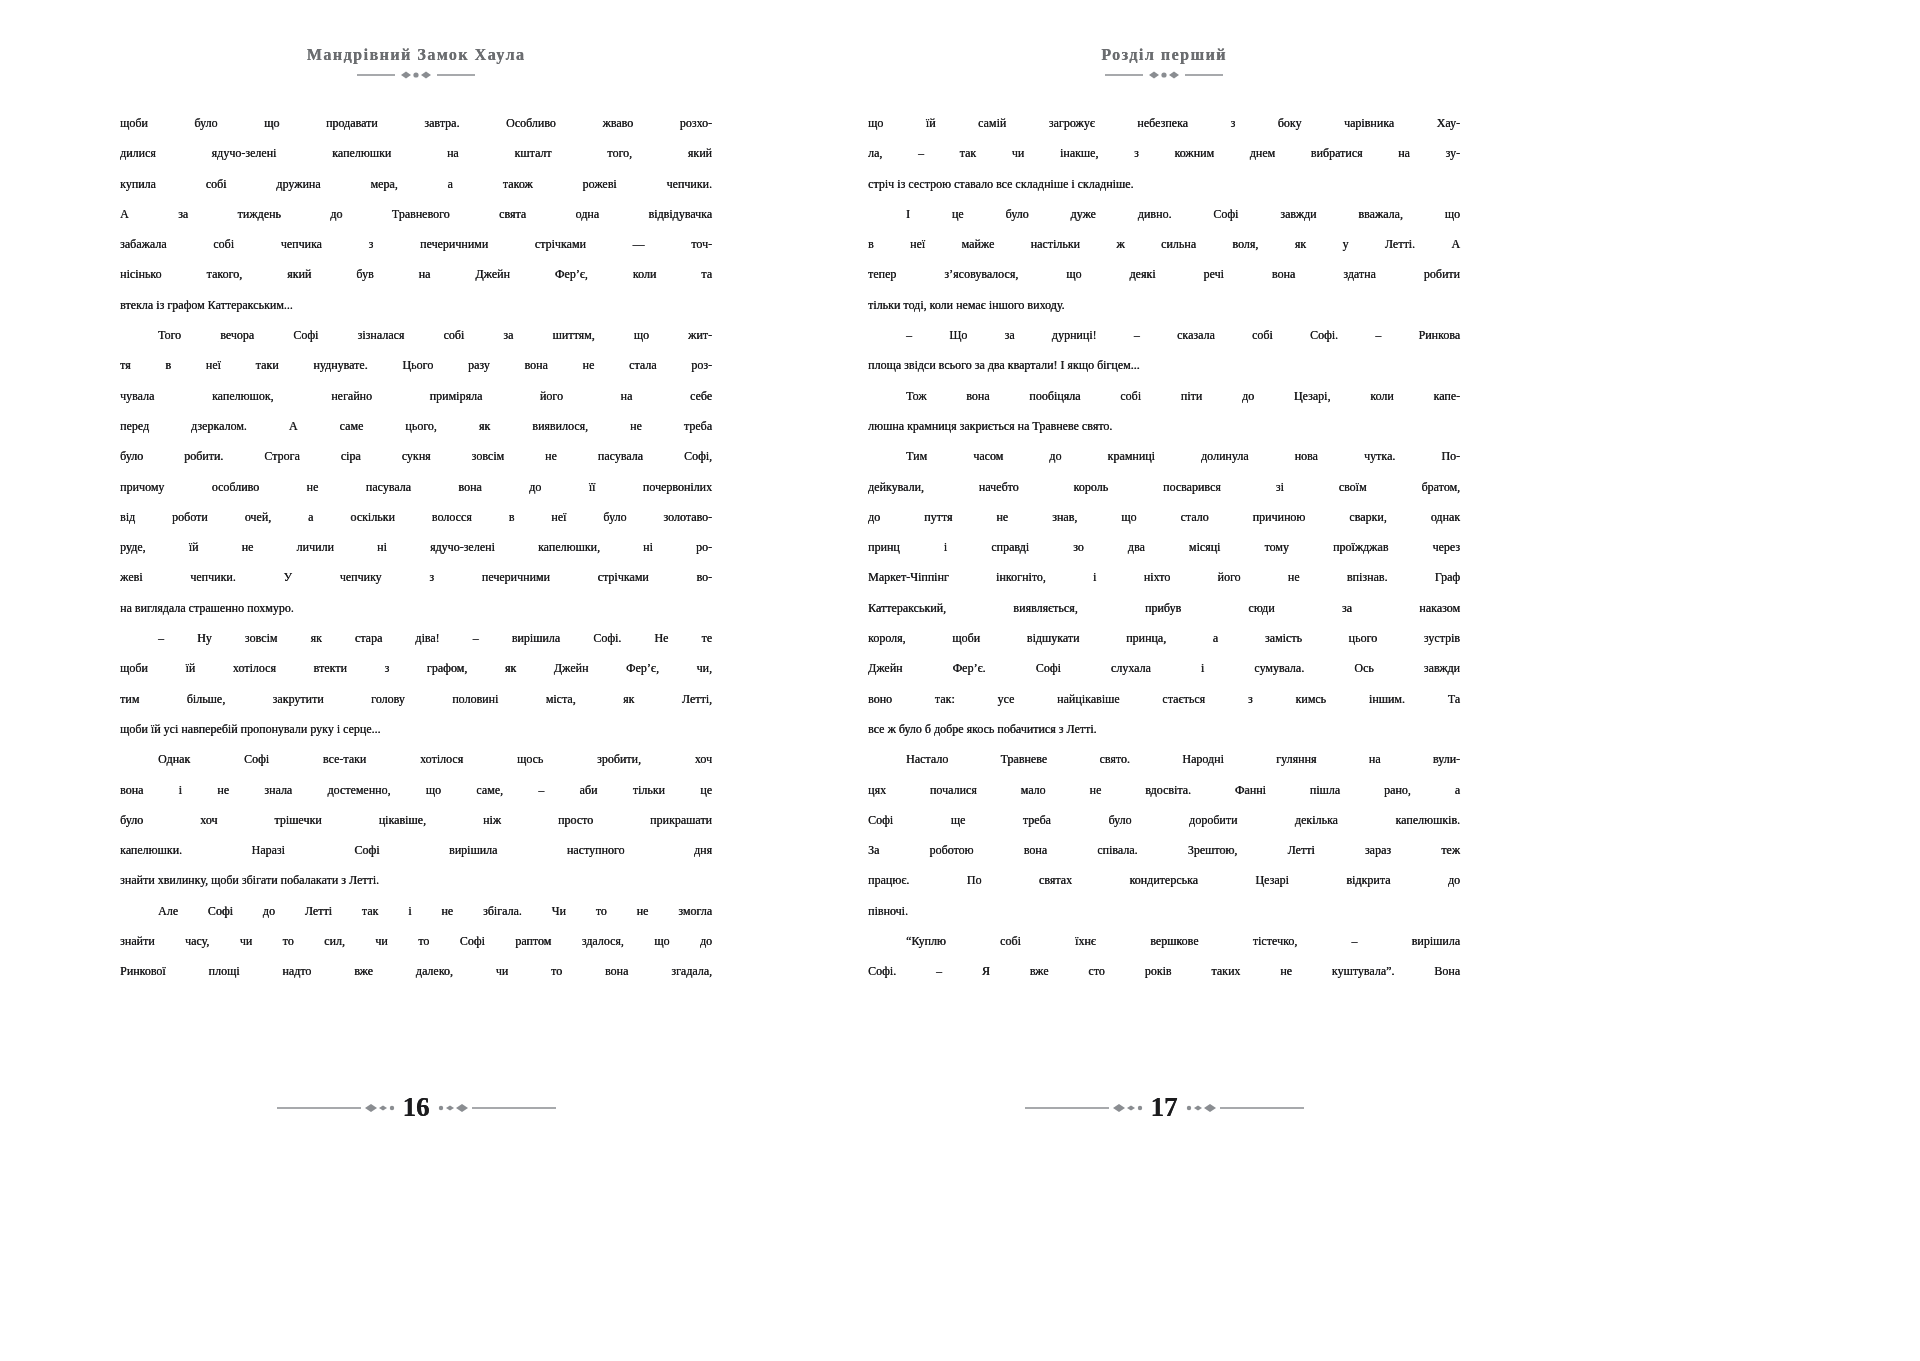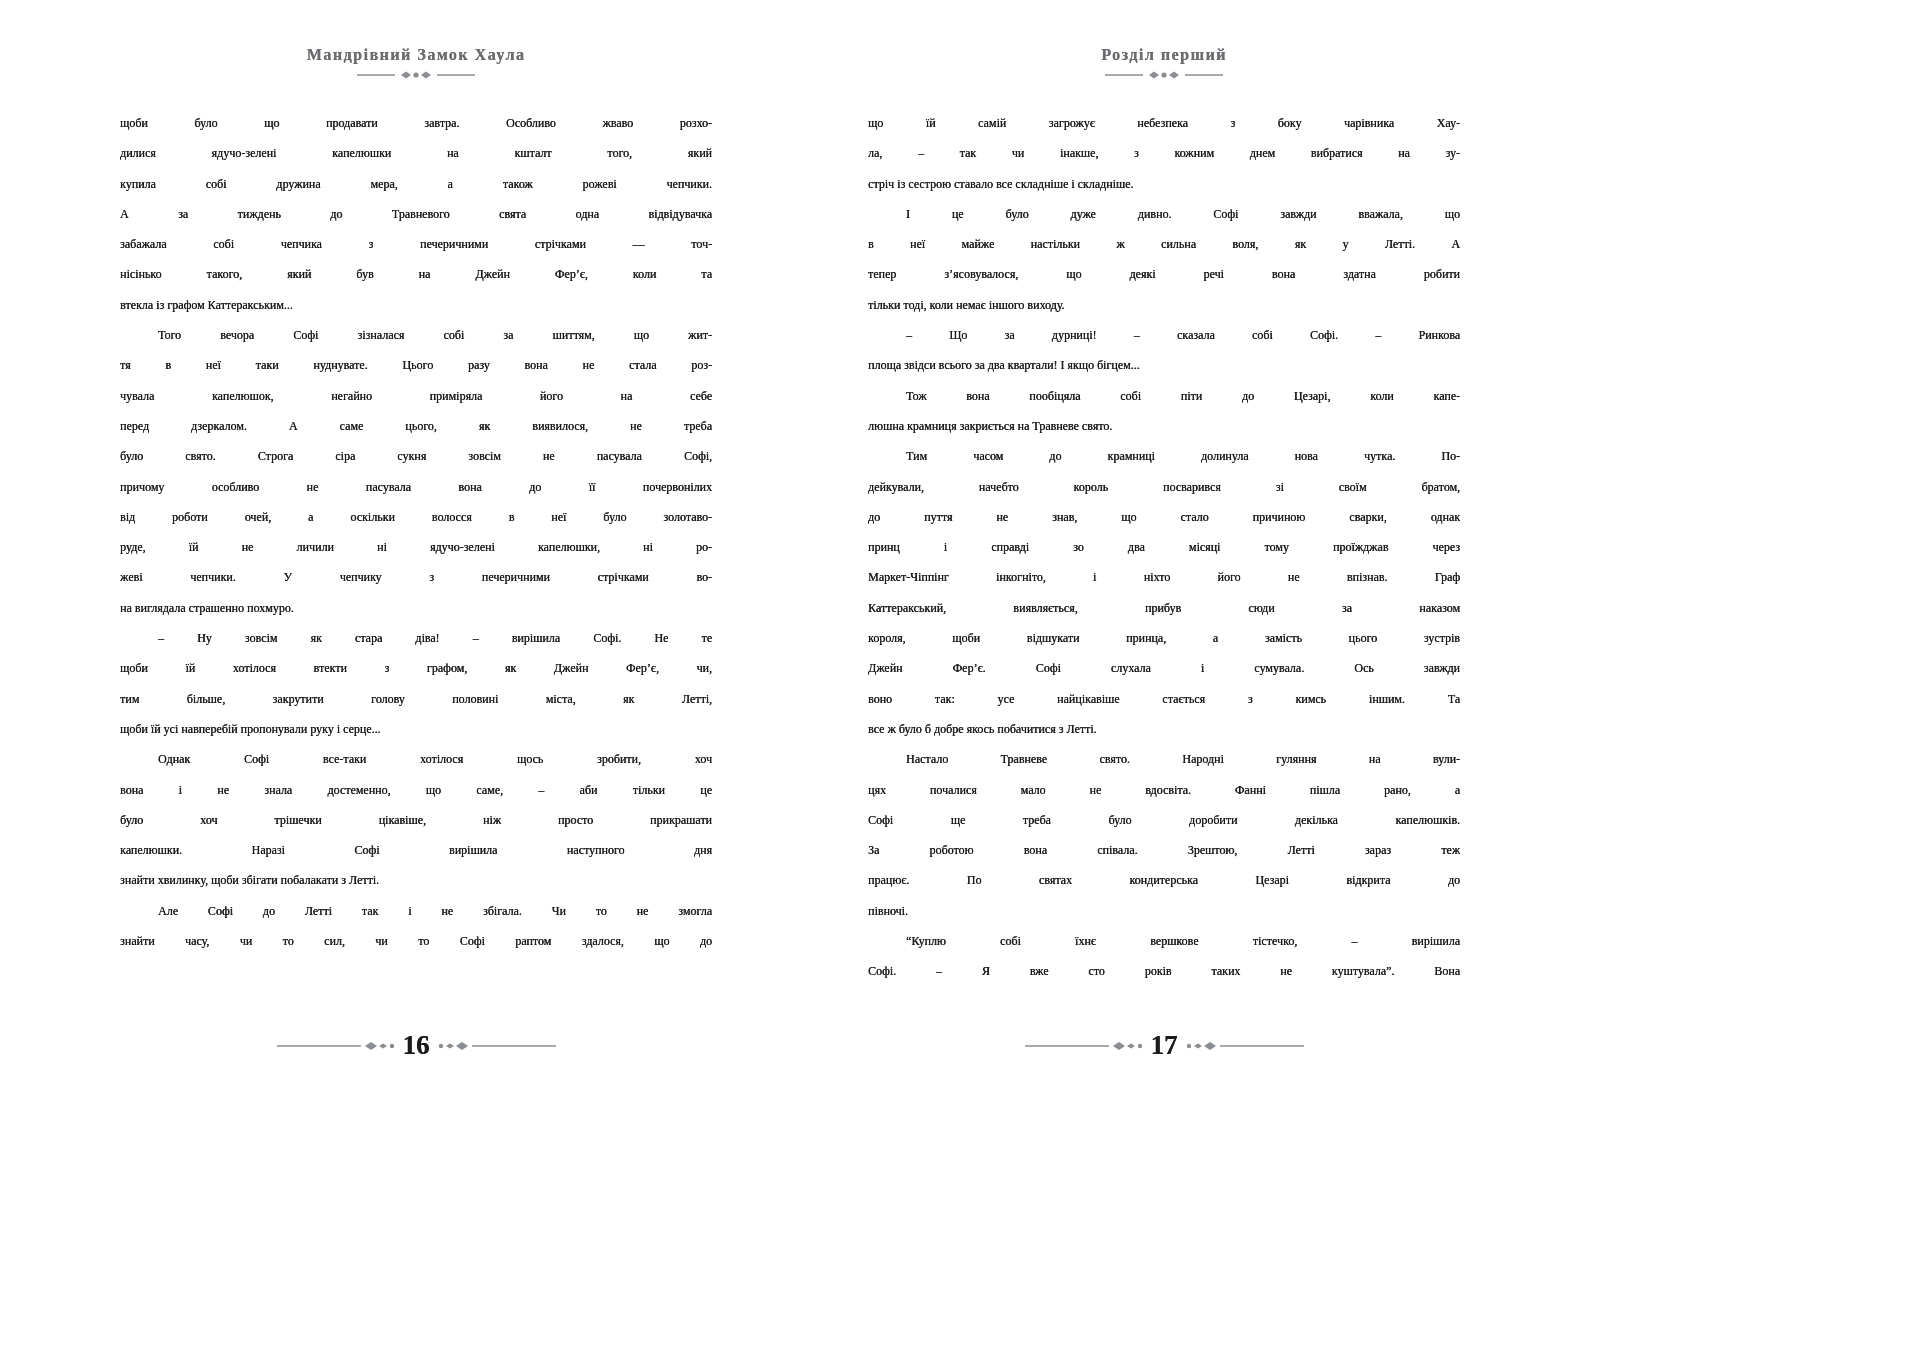--- a/index.html
+++ b/index.html
@@ -48,21 +48,21 @@
     -moz-text-align-last: justify;
     white-space: nowrap;
   }
   .line.para-end {
     text-align-last: left;
     -moz-text-align-last: left;
   }
   .line.first-indent { margin-left: 38px; }
 
   .page-footer {
-    position: absolute; top: 1030px; left: 0; right: 0;
+    position: absolute; top: 1092px; left: 0; right: 0;
     display: flex; align-items: center; justify-content: center;
     gap: 6px;
   }
   .page-number {
     font-size: 27px;
     font-weight: bold;
     color: var(--text-color, #1b1b1d);
     text-shadow: 0.3px 0 0 currentColor;
   }
   .footer-ornament { color: var(--ornament-color, #8a8d91); }
@@ -93,21 +93,21 @@
           <div class="line">А за тиждень до Травневого свята одна відвідувачка</div>
           <div class="line">забажала собі чепчика з печеричними стрічками — точ-</div>
           <div class="line">нісінько такого, який був на Джейн Фер’є, коли та</div>
           <div class="line para-end">втекла із графом Каттеракським...</div>
         </div>
         <div class="paragraph">
           <div class="line first-indent">Того вечора Софі зізналася собі за шиттям, що жит-</div>
           <div class="line">тя в неї таки нуднувате. Цього разу вона не стала роз-</div>
           <div class="line">чувала капелюшок, негайно приміряла його на себе</div>
           <div class="line">перед дзеркалом. А саме цього, як виявилося, не треба</div>
-          <div class="line">було свято. Строга сіра сукня зовсім не пасувала Софі,</div>
+          <div class="line">було робити. Строга сіра сукня зовсім не пасувала Софі,</div>
           <div class="line">причому особливо не пасувала вона до її почервонілих</div>
           <div class="line">від роботи очей, а оскільки волосся в неї було золотаво-</div>
           <div class="line">руде, їй не личили ні ядучо-зелені капелюшки, ні ро-</div>
           <div class="line">жеві чепчики. У чепчику з печеричними стрічками во-</div>
           <div class="line para-end">на виглядала страшенно похмуро.</div>
         </div>
         <div class="paragraph">
           <div class="line first-indent">– Ну зовсім як стара діва! – вирішила Софі. Не те</div>
           <div class="line">щоби їй хотілося втекти з графом, як Джейн Фер’є, чи,</div>
           <div class="line">тим більше, закрутити голову половині міста, як Летті,</div>
@@ -116,20 +116,21 @@
         <div class="paragraph">
           <div class="line first-indent">Однак Софі все-таки хотілося щось зробити, хоч</div>
           <div class="line">вона і не знала достеменно, що саме, – аби тільки це</div>
           <div class="line">було хоч трішечки цікавіше, ніж просто прикрашати</div>
           <div class="line">капелюшки. Наразі Софі вирішила наступного дня</div>
           <div class="line para-end">знайти хвилинку, щоби збігати побалакати з Летті.</div>
         </div>
         <div class="paragraph">
           <div class="line first-indent">Але Софі до Летті так і не збігала. Чи то не змогла</div>
           <div class="line">знайти часу, чи то сил, чи то Софі раптом здалося, що до</div>
+          <div class="line">Ринкової площі надто вже далеко, чи то вона згадала,</div>
         </div>
       </div>
 
     <footer class="page-footer">
       <svg class="footer-ornament" width="120" height="14" viewBox="0 0 120 14">
         <line x1="0" y1="7" x2="84" y2="7" stroke="currentColor" stroke-width="1.6"></line>
         <path d="M88 7 l6 -4 6 4 -6 4 z" fill="currentColor"></path>
         <path d="M102 7 l4 -2.6 4 2.6 -4 2.6 z" fill="currentColor"></path>
         <circle cx="115" cy="7" r="2.2" fill="currentColor"></circle>
       </svg>

